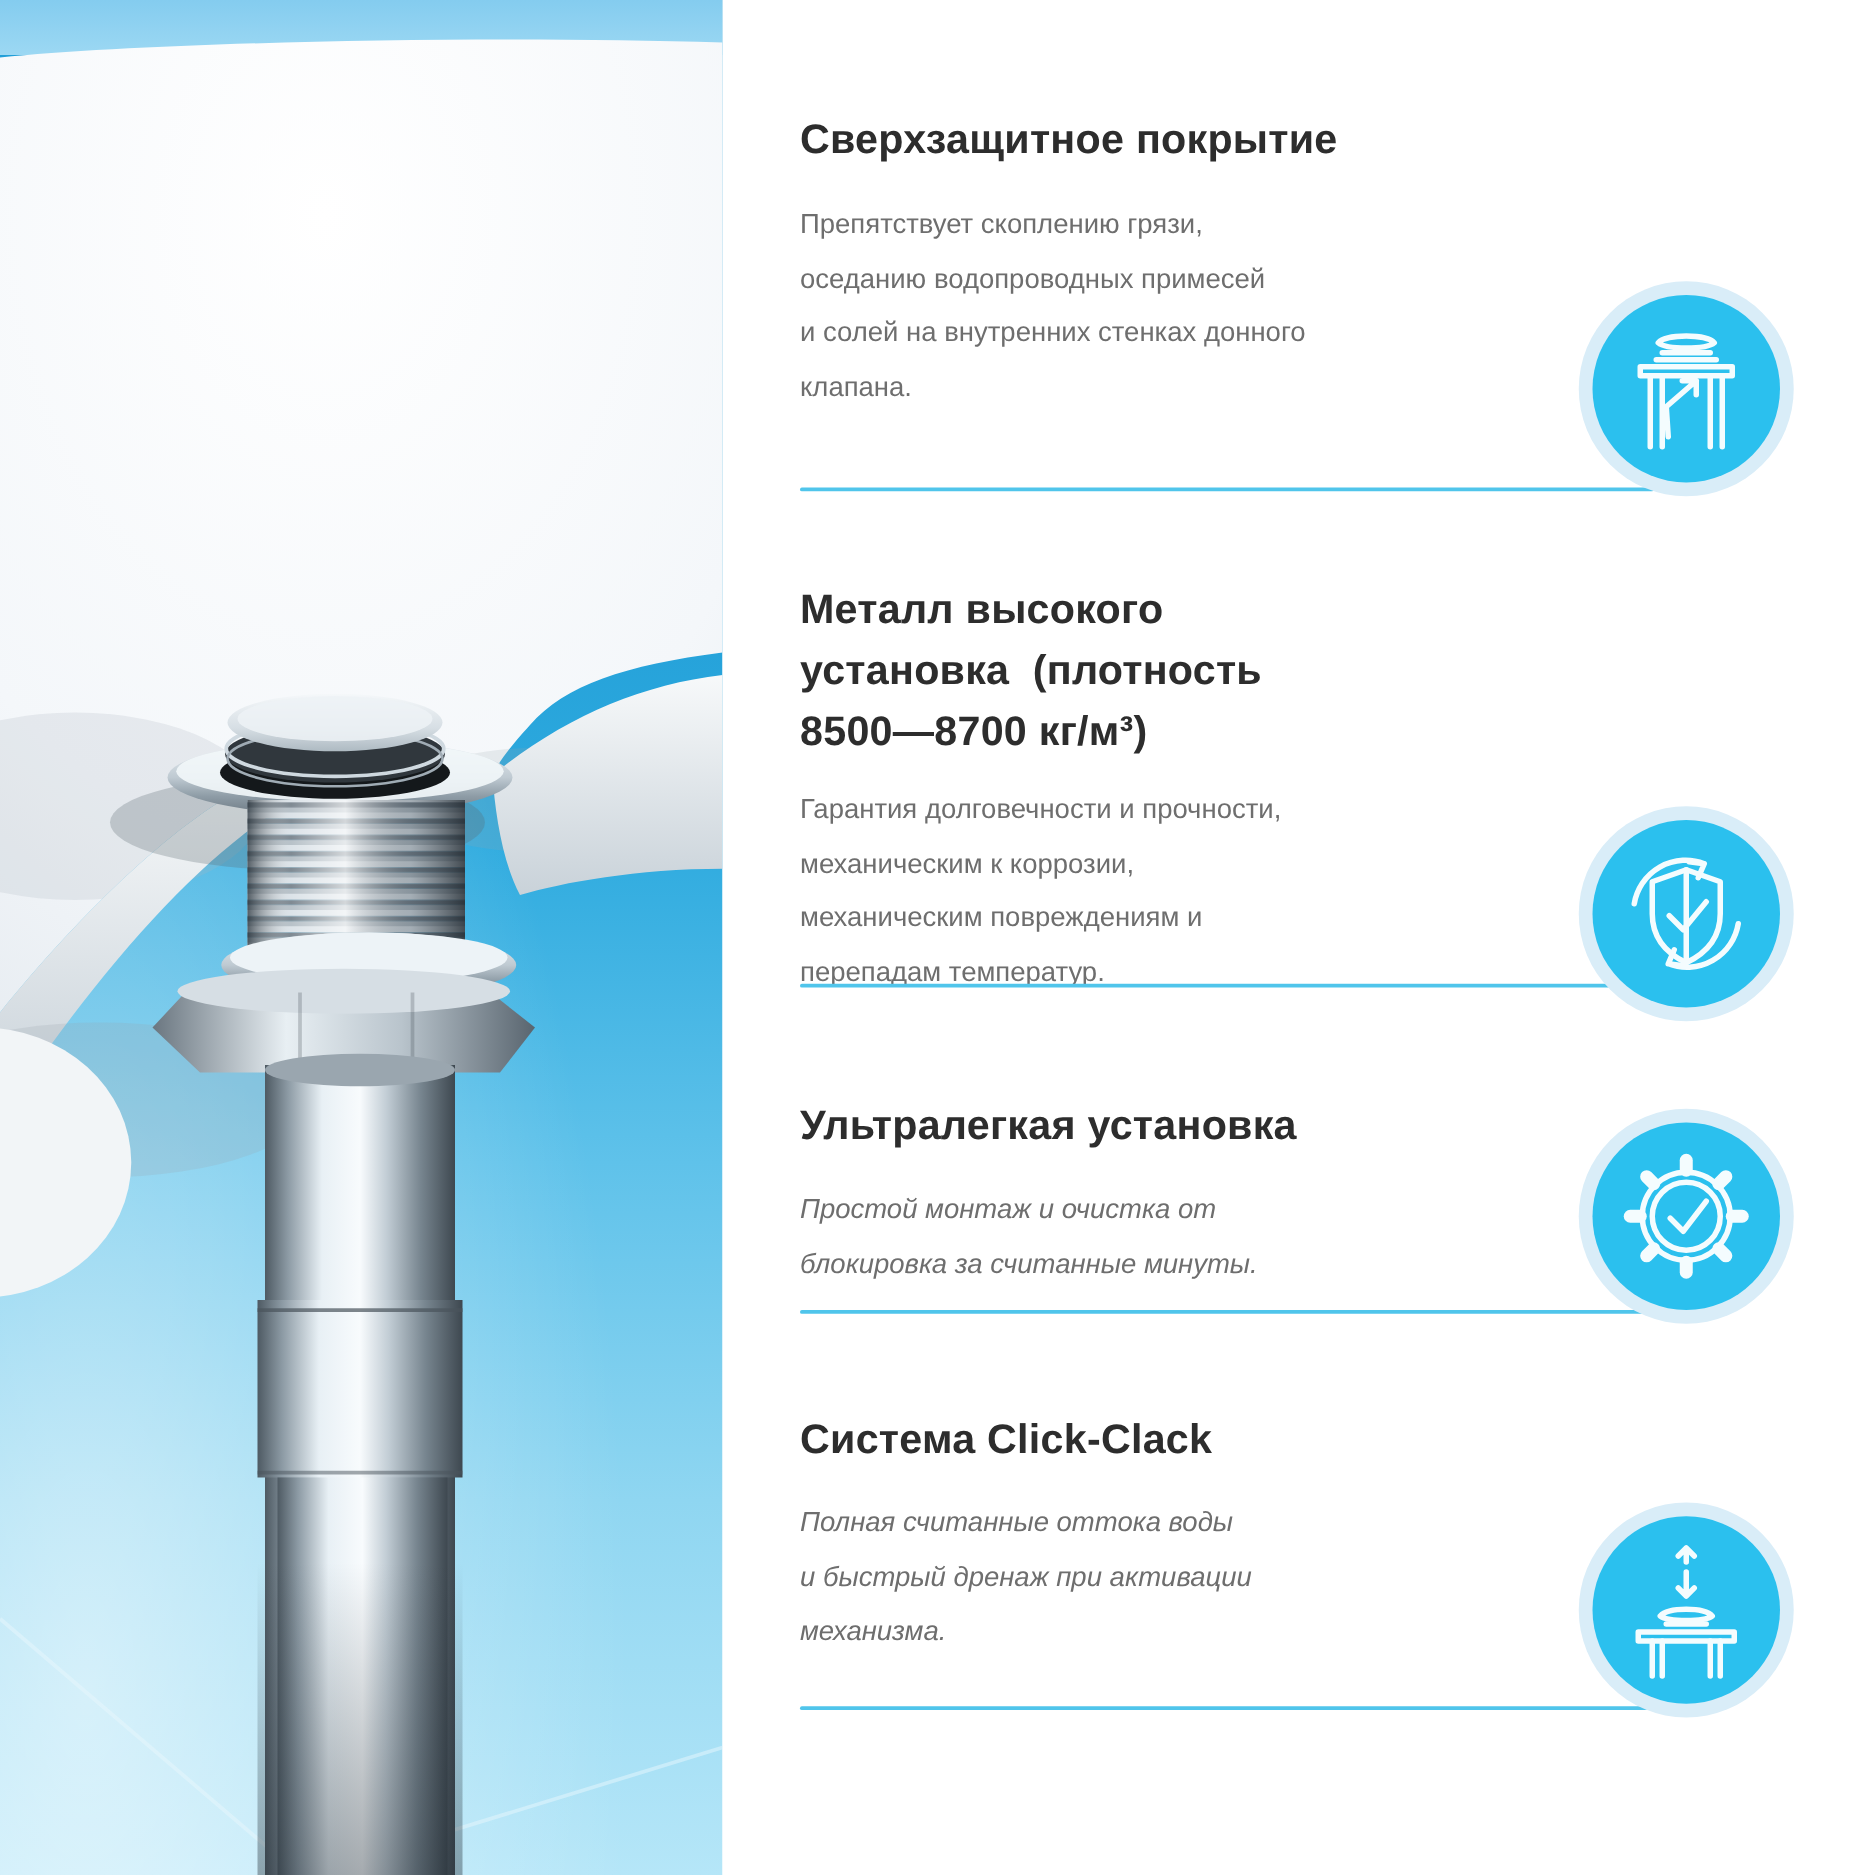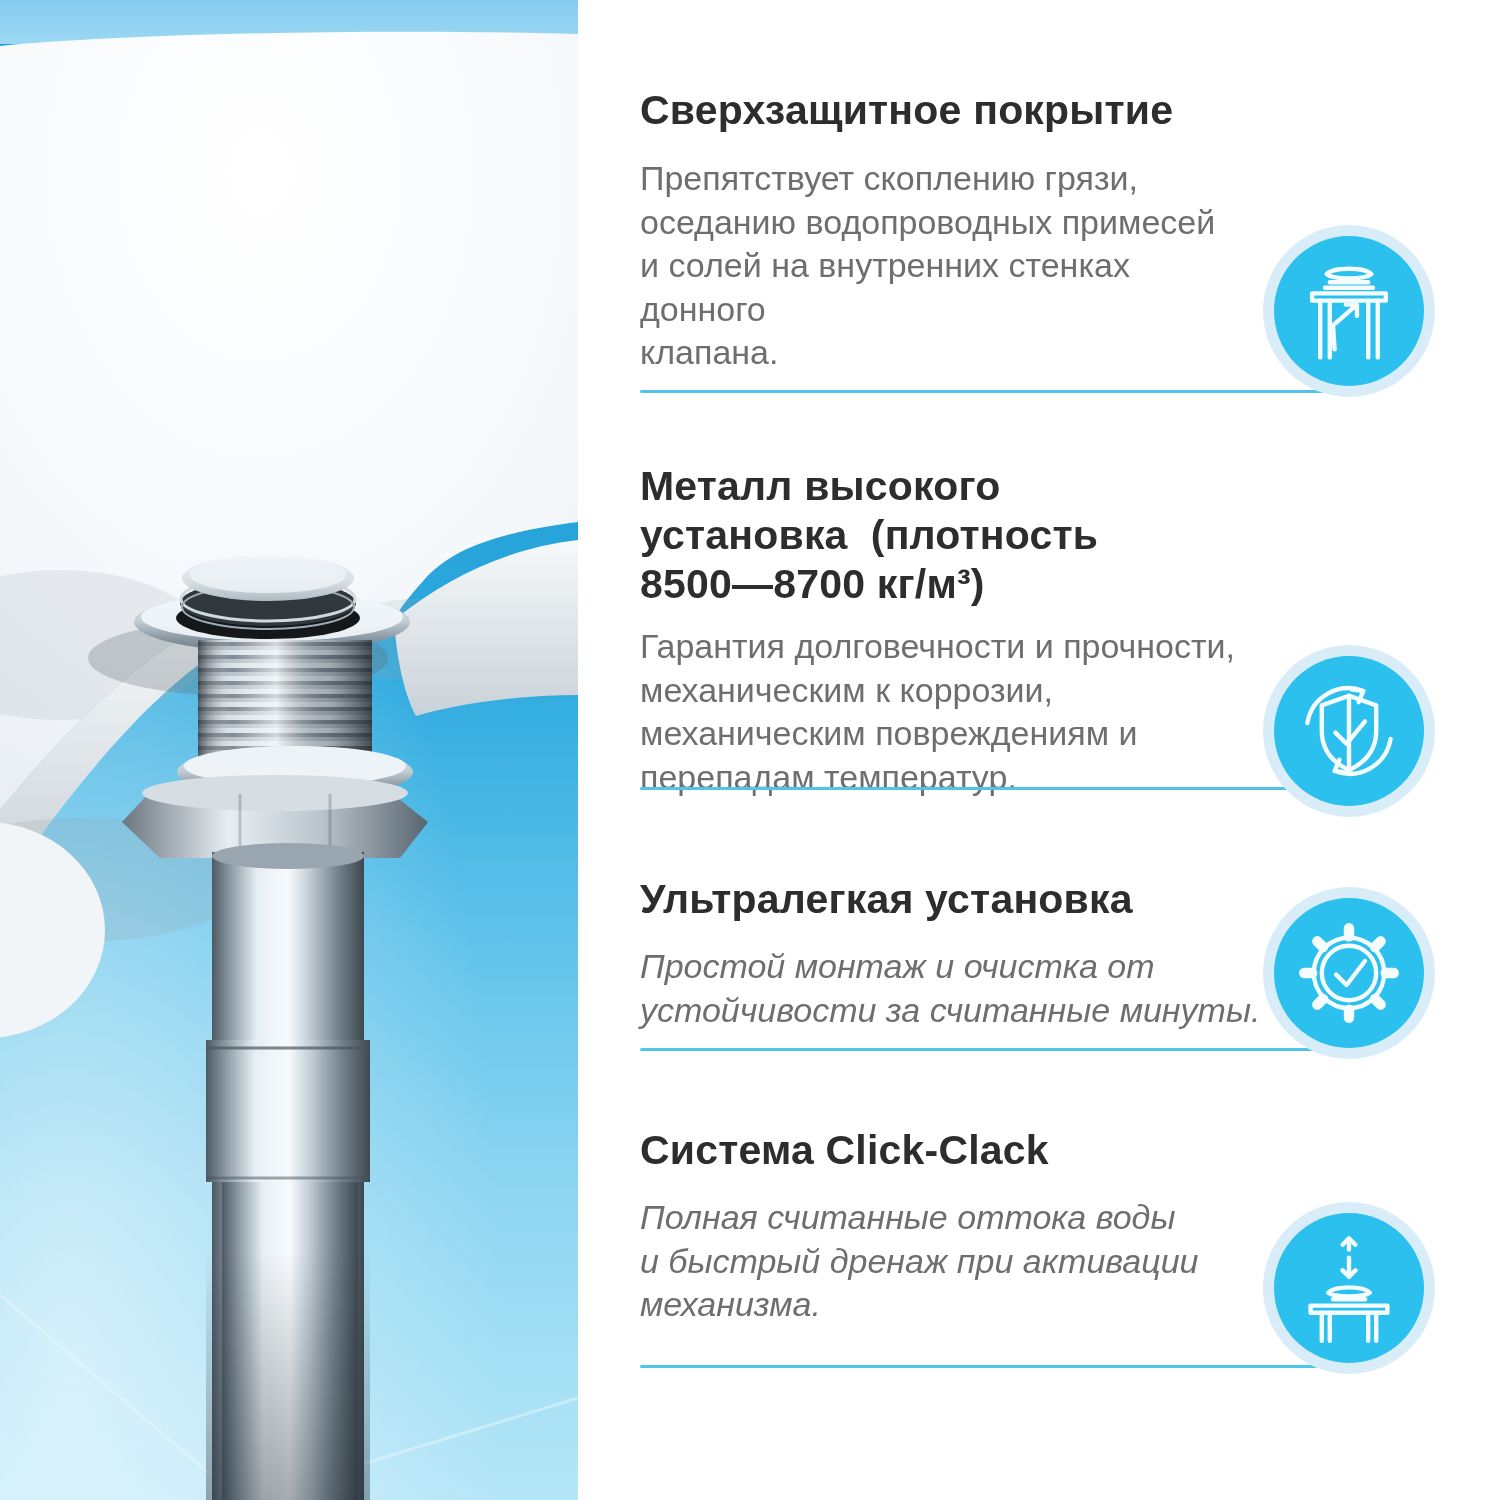--- a/index.html
+++ b/index.html
@@ -14,23 +14,23 @@
   html,body{background:#fff;}
   body{font-family:"Liberation Sans","DejaVu Sans",sans-serif;}
   .canvas{position:relative;width:1500px;height:1500px;background:#fff;overflow:hidden;}
 
   
   .photo{position:absolute;left:0;top:0;width:578px;height:1500px;}
   .photo svg{display:block;}
 
   
   .feature{position:absolute;left:640px;width:625px;}
-  .feature .title{color:var(--title);font-weight:800;font-size:41px;line-height:49px;letter-spacing:.2px;}
+  .feature .title{color:var(--title);font-weight:800;font-size:33px;line-height:49px;letter-spacing:.2px;}
   .feature .title .tl{white-space:pre-wrap;}
-  .feature .body{margin-top:22px;color:var(--body_text);font-size:34px;line-height:43.5px;font-weight:400;}
+  .feature .body{margin-top:22px;color:var(--body_text);font-size:22px;line-height:43.5px;font-weight:400;}
   .feature .body .bl{display:block;white-space:pre-wrap;}
   .s2 .body{margin-top:16px;}
   .s3 .body, .s4 .body{margin-top:21px;font-style:italic;}
 
   .divider{position:absolute;left:640px;width:683px;height:3px;border-radius:2px;background:var(--divider);}
 
   .icon-wrap{position:absolute;left:1263px;width:172px;height:172px;border-radius:50%;
     background:var(--icon_halo);display:flex;align-items:center;justify-content:center;}
   .icon-circle{width:150px;height:150px;border-radius:50%;background:var(--icon_circle);
     display:flex;align-items:center;justify-content:center;}
@@ -219,21 +219,21 @@
       </svg>
     </div>
   </div>
 
   <section class="feature s3" style="top:875px">
     <h2 class="title">
       <div class="tl">Ультралегкая установка</div>
     </h2>
     <div class="body">
       <span class="bl">Простой монтаж и очистка от</span>
-      <span class="bl">устойчивости за считанные минуты.</span>
+      <span class="bl">блокировка за считанные минуты.</span>
     </div>
   </section>
   <div class="divider" style="top:1048px"></div>
   <div class="icon-wrap" style="top:887px">
     <div class="icon-circle">
       <svg viewBox="0 0 160 160">
         <line class="ic-thick" x1="126" y1="80" x2="136" y2="80"></line>
         <line class="ic-thick" x1="112.5" y1="112.5" x2="119.6" y2="119.6"></line>
         <line class="ic-thick" x1="80" y1="126" x2="80" y2="136"></line>
         <line class="ic-thick" x1="47.5" y1="112.5" x2="40.4" y2="119.6"></line>

